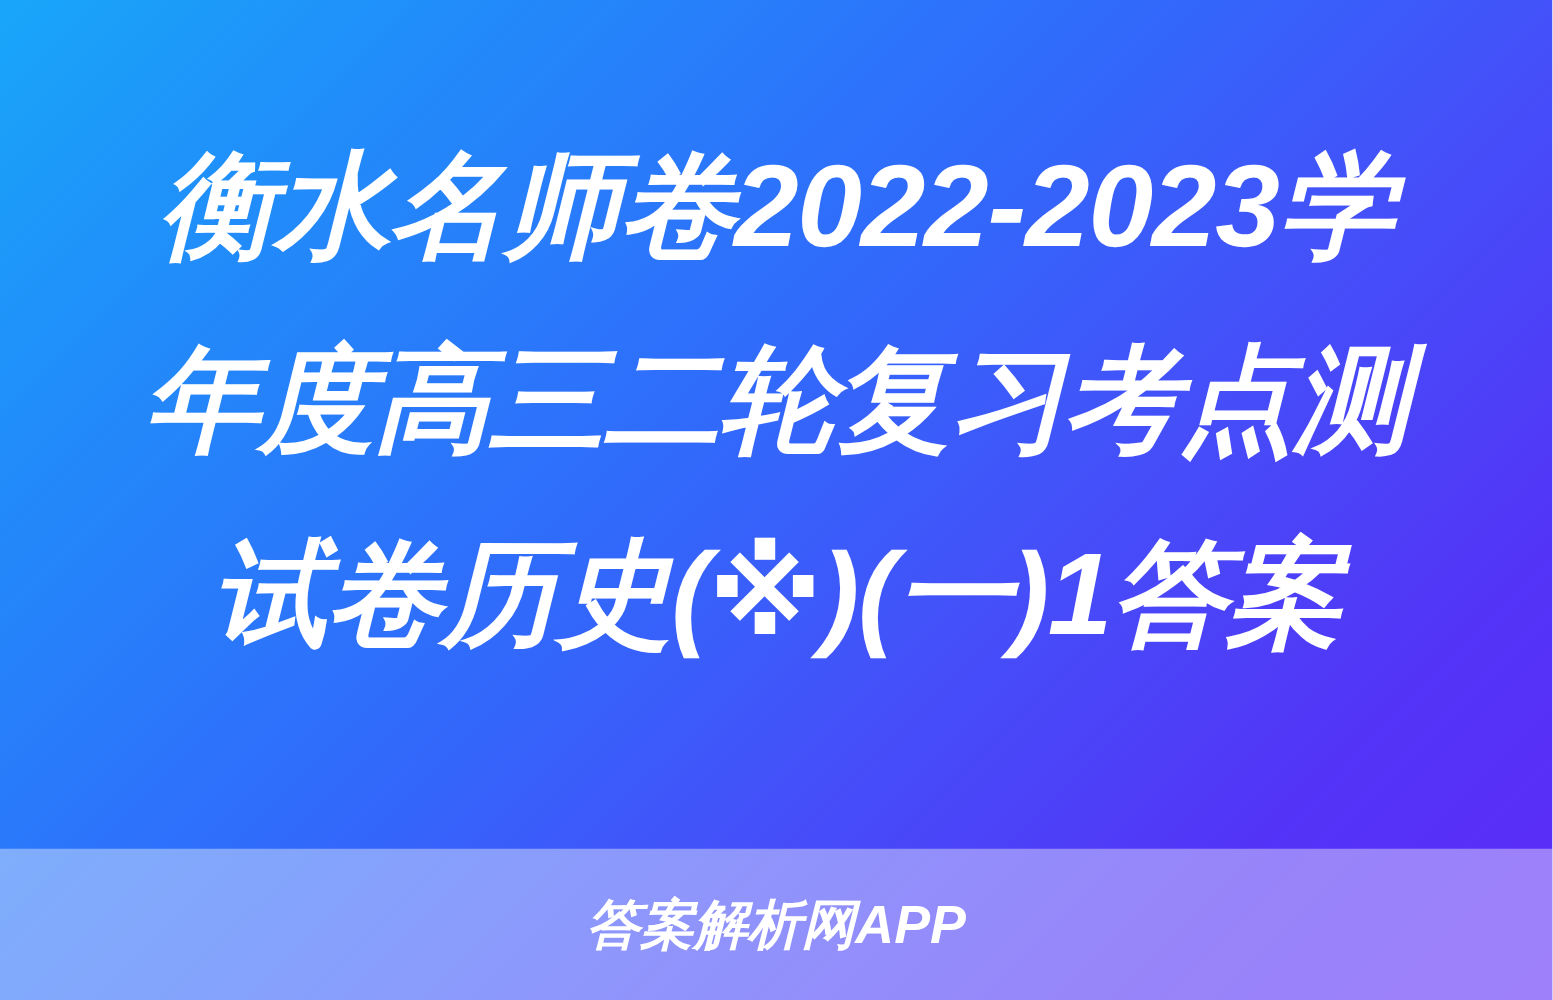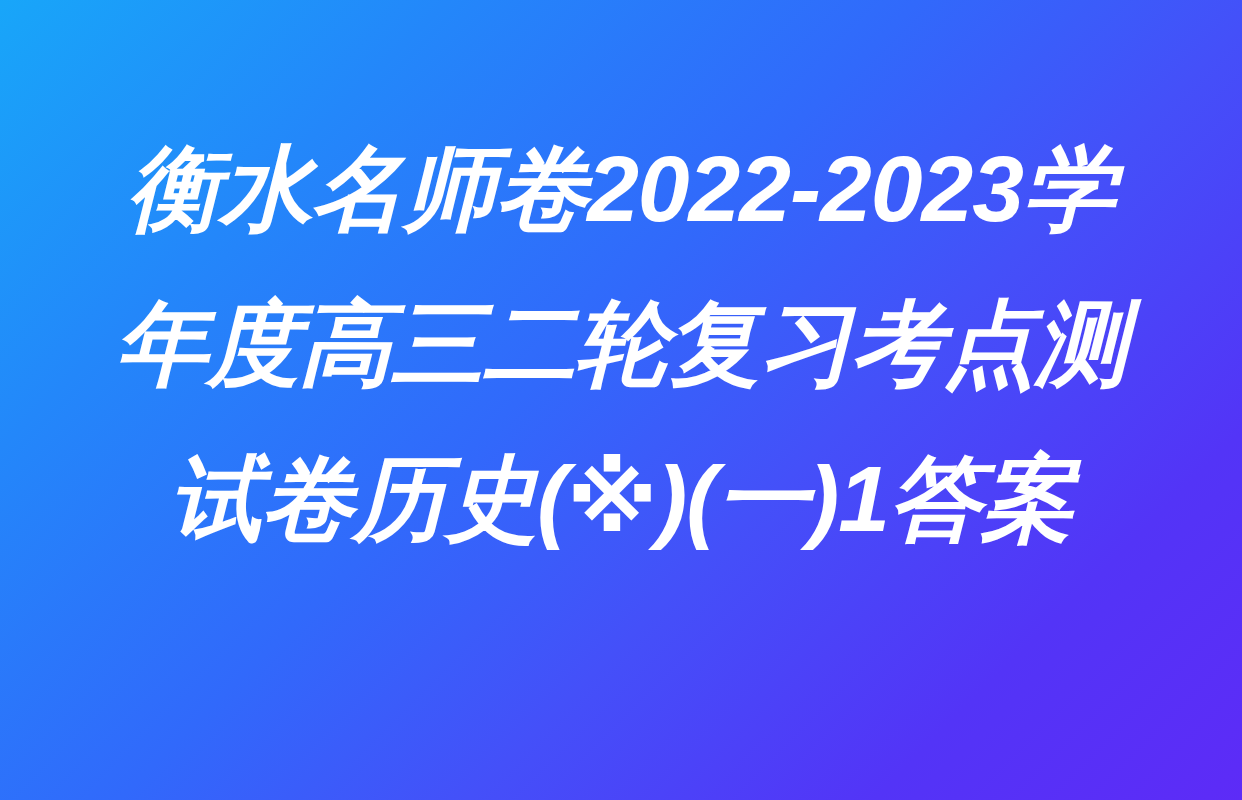--- a/index.html
+++ b/index.html
@@ -22,21 +22,21 @@
                 #5334f7 82%,
                 #5d2bf7 100%);
     font-family: "Liberation Sans", "DejaVu Sans", sans-serif;
     -webkit-font-smoothing: antialiased;
   }
 
   
   #title-block {
     position: absolute;
     left: 50%;
-    top: 112px;
+    top: 88px;
     transform: translateX(-50%);
     width: 1036px;
     text-align: center;
     color: #ffffff;
     font-size: 93px;
     font-weight: 700;
     line-height: 155px;
     letter-spacing: -1px;
     font-style: italic;
     word-break: break-all;
@@ -68,14 +68,17 @@
     transform: translateY(1px);
   }
 </style>
 </head>
 <body>
 
 <div id="poster">
 
   <div id="title-block">衡水名师卷2022-2023学年度高三二轮复习考点测试卷历史(※)(一)1答案</div>
 
+  <div id="watermark-band">
+    <span id="watermark-text">答案解析网APP</span>
+  </div>
 
 </div>
 
 </body></html>

